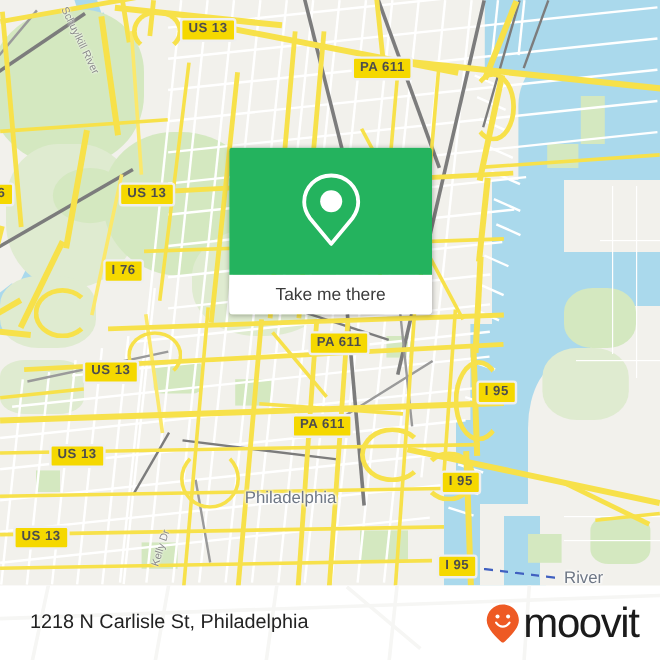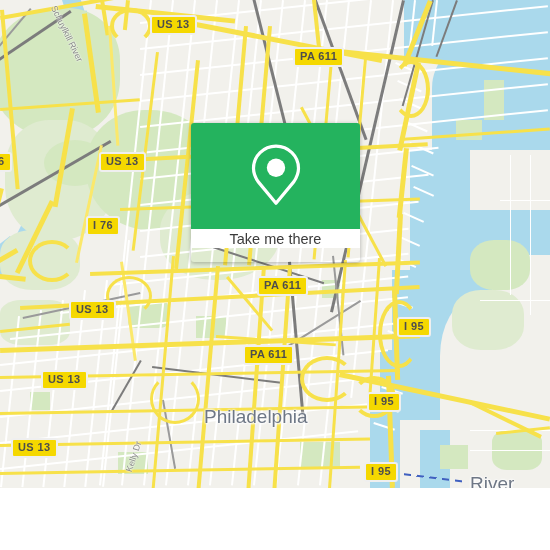--- a/index.html
+++ b/index.html
@@ -27,35 +27,35 @@
   .railD{background:#7C7C7C;}
 
   
   .shield{position:absolute;background:#F5D800;border:2px solid #EFEFEF;
           border-radius:3px;color:#4d4d4d;font-weight:bold;font-size:11px;
           line-height:13px;padding:1px 5px 2px 5px;white-space:nowrap;
           letter-spacing:.4px;box-sizing:border-box;}
   .shield span{display:block;}
 
   
-  .place{position:absolute;color:#6E7785;font-size:19px;white-space:nowrap;
+  .place{position:absolute;color:#6E7785;font-size:14px;white-space:nowrap;
          text-shadow:0 0 3px #fff,0 0 3px #fff,0 0 2px #fff,1px 1px 2px #fff;}
   .streetlbl{position:absolute;color:#8a8a8a;font-size:9px;white-space:nowrap;
              transform-origin:0 0;text-shadow:0 0 2px #fff,0 0 2px #fff;}
 
   
   .attr{position:absolute;left:8px;bottom:0px;font-size:12.5px;color:#2b2b2b;
         z-index:40;white-space:nowrap;}
 
   
   #card{position:absolute;left:191px;top:123px;width:169px;height:139px;
         border-radius:3px;overflow:hidden;z-index:60;
         box-shadow:0 1px 4px rgba(0,0,0,.28);}
   #cardTop{position:relative;height:106px;background:#24B35E;}
-  #cardBtn{height:19px;background:#fff;display:flex;align-items:center;
+  #cardBtn{height:33px;background:#fff;display:flex;align-items:center;
            justify-content:center;}
   #cardBtn span{font-size:14.5px;color:#3b3b3b;}
   #pinIcon{position:absolute;left:50%;top:50%;transform:translate(-50%,-52%);}
 
   
   #footer{position:absolute;left:0;top:488px;width:550px;height:62px;
           background:#FFFFFF;overflow:hidden;}
   .fwm{position:absolute;background:#F6F6F4;transform-origin:0 0;}
   #addr{position:absolute;left:25px;top:50%;transform:translateY(-50%);
         font-size:16.5px;color:#222;white-space:nowrap;z-index:5;}
@@ -372,14 +372,36 @@
       <svg id="pinIcon" width="54" height="64" viewBox="0 0 54 64">
         <path d="M27 3.5C14.6 3.5 4.5 13.4 4.5 25.6c0 4.9 1.9 9.4 4.6 13.3L27 60.5l17.9-21.6c2.7-3.9 4.6-8.4 4.6-13.3C49.5 13.4 39.4 3.5 27 3.5z" fill="none" stroke="#ffffff" stroke-width="3.2" stroke-linejoin="round"></path>
         <circle cx="27" cy="25" r="9.2" fill="#ffffff"></circle>
       </svg>
     </div>
     <div id="cardBtn">
       <span>Take me there</span>
     </div>
   </div>
 
+  <div id="footer">
+
+    <div class="fwm" style="left:40px;top:-6px;width:3px;height:80px;transform:rotate(12deg);"></div>
+    <div class="fwm" style="left:140px;top:-6px;width:3px;height:80px;transform:rotate(10deg);"></div>
+    <div class="fwm" style="left:230px;top:-6px;width:3px;height:80px;transform:rotate(8deg);"></div>
+    <div class="fwm" style="left:330px;top:-6px;width:3px;height:80px;transform:rotate(6deg);"></div>
+    <div class="fwm" style="left:440px;top:-6px;width:3px;height:80px;transform:rotate(4deg);"></div>
+    <div class="fwm" style="left:0px;top:26px;width:560px;height:3px;transform:rotate(-2deg);"></div>
+    <div class="fwm" style="left:290px;top:0px;width:80px;height:3px;transform:rotate(40deg);"></div>
+
+    <div id="addr">1218 N Carlisle St, Philadelphia</div>
+
+    <div id="logo">
+      <svg width="30" height="34" viewBox="0 0 30 34">
+        <path d="M15 1.2C7.6 1.2 1.6 7.1 1.6 14.4c0 7.1 8.4 14.6 12.2 18.1.7.6 1.7.6 2.4 0 3.8-3.5 12.2-11 12.2-18.1C28.4 7.1 22.4 1.2 15 1.2z" fill="#EE5A24"></path>
+        <circle cx="10.6" cy="11.2" r="1.7" fill="#ffffff"></circle>
+        <circle cx="19.4" cy="11.2" r="1.7" fill="#ffffff"></circle>
+        <path d="M9.4 16.4c1.6 2.2 4.1 3.3 5.6 3.3s4-1.1 5.6-3.3" fill="none" stroke="#ffffff" stroke-width="1.8" stroke-linecap="round"></path>
+      </svg>
+      <div id="logoWord">moovit</div>
+    </div>
+  </div>
 
 </div>
 
 </body></html>

